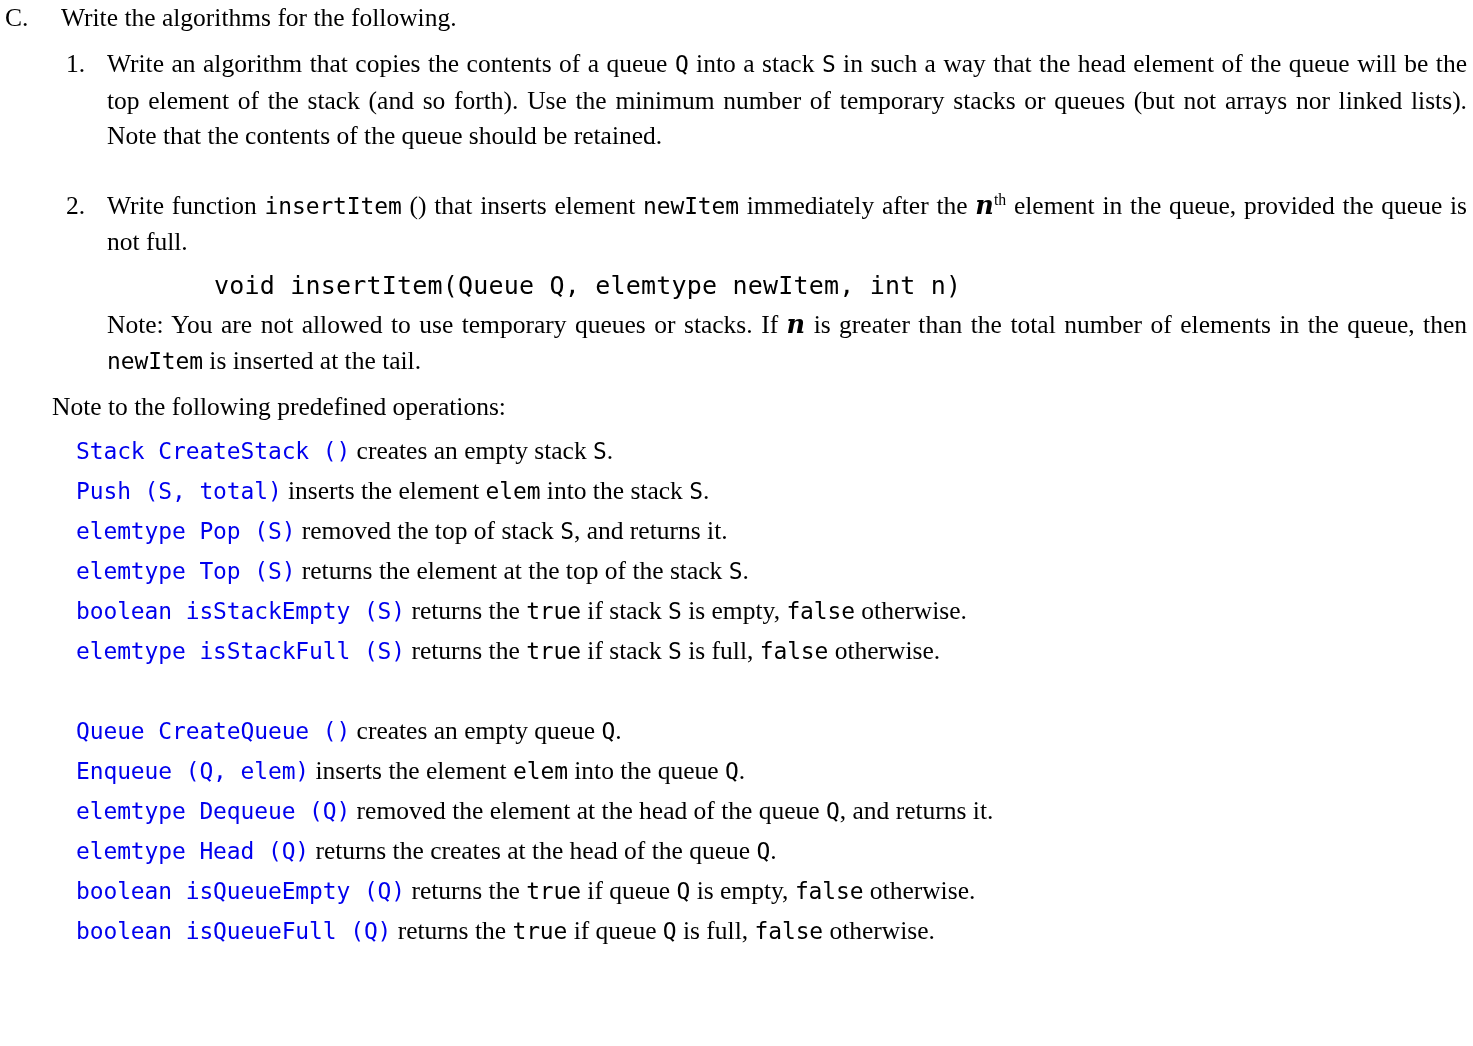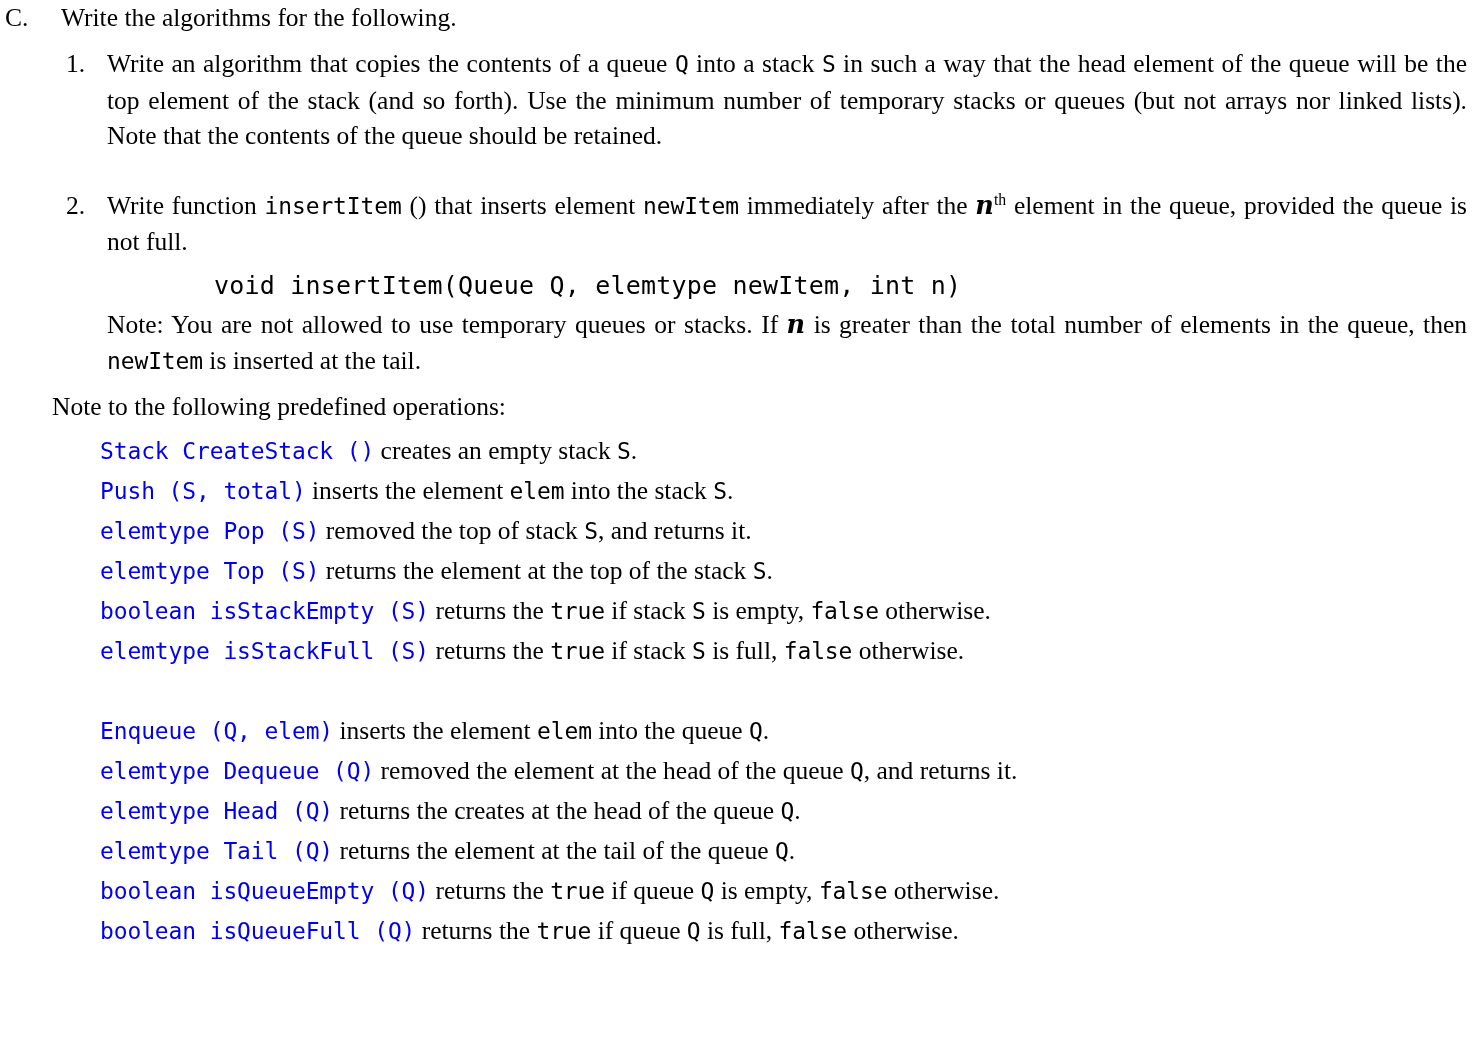--- a/index.html
+++ b/index.html
@@ -105,21 +105,21 @@
   
   .refer {
     margin-top: 10px;
     padding-left: 52px;
     font-size: 25.5px;
     line-height: 35.5px;
   }
 
   
   .ops {
-    padding-left: 100px;
+    padding-left: 76px;
     font-size: 25.5px;
     line-height: 40px;
     margin-top: 6px;
   }
   .ops.queue-ops { margin-top: 40px; }
   .op-line { white-space: nowrap; }
   .op-desc { }
 </style>
 </head>
 <body>
@@ -160,21 +160,21 @@
   <div class="ops stack-ops">
       <div class="op-line"><span class="sig">Stack CreateStack ()</span><span class="op-desc serif"><span> creates an empty stack </span><span class="tt">S</span><span>.</span></span></div>
       <div class="op-line"><span class="sig">Push (S, total)</span><span class="op-desc serif"><span> inserts the element </span><span class="tt">elem</span><span> into the stack </span><span class="tt">S</span><span>.</span></span></div>
       <div class="op-line"><span class="sig">elemtype Pop (S)</span><span class="op-desc serif"><span> removed the top of stack </span><span class="tt">S</span><span>, and returns it.</span></span></div>
       <div class="op-line"><span class="sig">elemtype Top (S)</span><span class="op-desc serif"><span> returns the element at the top of the stack </span><span class="tt">S</span><span>.</span></span></div>
       <div class="op-line"><span class="sig">boolean isStackEmpty (S)</span><span class="op-desc serif"><span> returns the </span><span class="tt">true</span><span> if stack </span><span class="tt">S</span><span> is empty, </span><span class="tt">false</span><span> otherwise.</span></span></div>
       <div class="op-line"><span class="sig">elemtype isStackFull (S)</span><span class="op-desc serif"><span> returns the </span><span class="tt">true</span><span> if stack </span><span class="tt">S</span><span> is full, </span><span class="tt">false</span><span> otherwise.</span></span></div>
     </div>
 
   <div class="ops queue-ops">
+      <div class="op-line"><span class="sig">Queue CreateQueue ()</span><span class="op-desc serif"><span> creates an empty queue </span><span class="tt">Q</span><span>.</span></span></div>
       <div class="op-line"><span class="sig">Enqueue (Q, elem)</span><span class="op-desc serif"><span> inserts the element </span><span class="tt">elem</span><span> into the queue </span><span class="tt">Q</span><span>.</span></span></div>
       <div class="op-line"><span class="sig">elemtype Dequeue (Q)</span><span class="op-desc serif"><span> removed the element at the head of the queue </span><span class="tt">Q</span><span>, and returns it.</span></span></div>
       <div class="op-line"><span class="sig">elemtype Head (Q)</span><span class="op-desc serif"><span> returns the creates at the head of the queue </span><span class="tt">Q</span><span>.</span></span></div>
-      <div class="op-line"><span class="sig">elemtype Tail (Q)</span><span class="op-desc serif"><span> returns the element at the tail of the queue </span><span class="tt">Q</span><span>.</span></span></div>
       <div class="op-line"><span class="sig">boolean isQueueEmpty (Q)</span><span class="op-desc serif"><span> returns the </span><span class="tt">true</span><span> if queue </span><span class="tt">Q</span><span> is empty, </span><span class="tt">false</span><span> otherwise.</span></span></div>
       <div class="op-line"><span class="sig">boolean isQueueFull (Q)</span><span class="op-desc serif"><span> returns the </span><span class="tt">true</span><span> if queue </span><span class="tt">Q</span><span> is full, </span><span class="tt">false</span><span> otherwise.</span></span></div>
     </div>
 
 </div>
 
 </body></html>

